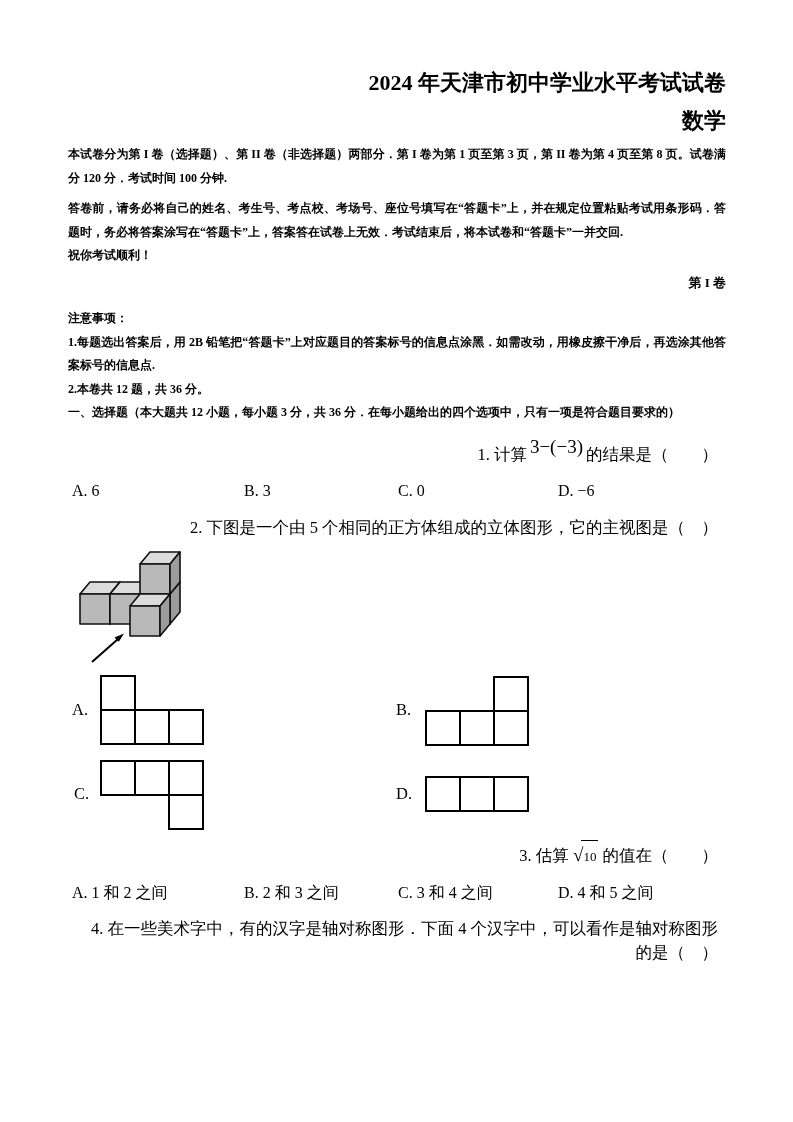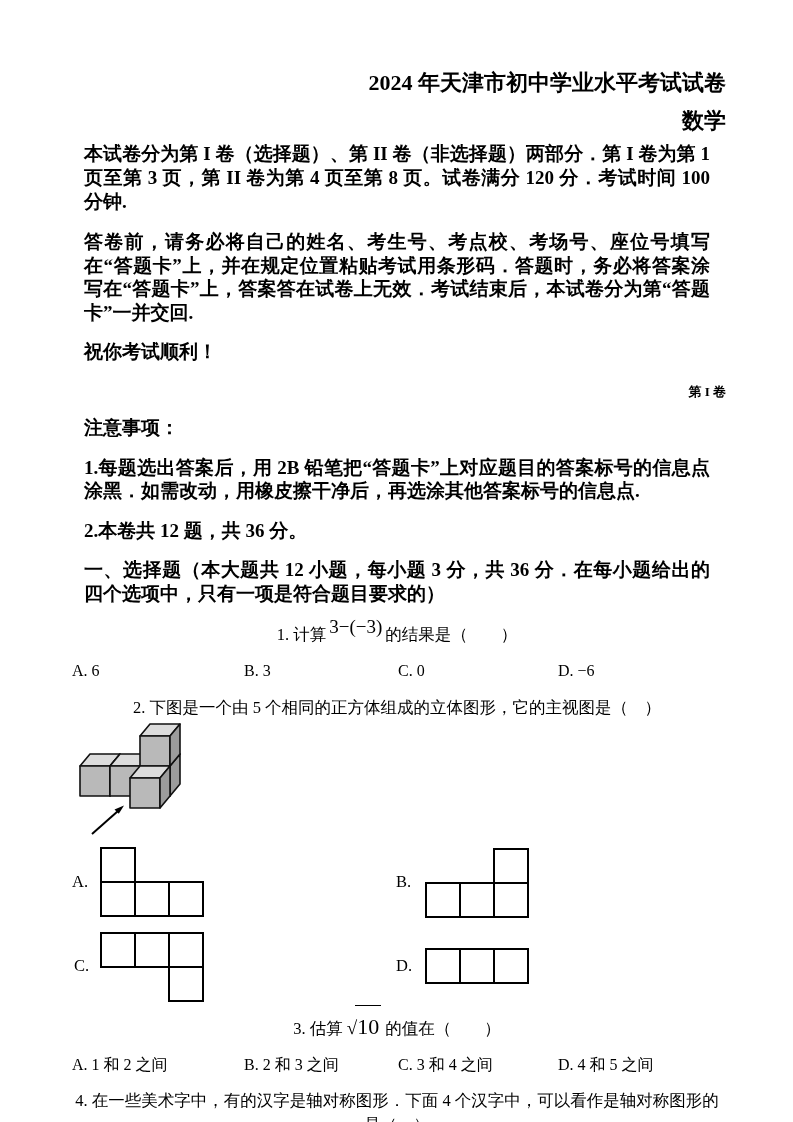--- a/index.html
+++ b/index.html
@@ -3,59 +3,59 @@
 <meta charset="utf-8">
 <style>
   html,body{margin:0;padding:0;background:#fff;}
   .page{position:relative;width:793px;height:1122px;background:#ffffff;color:#000;
         font-family:"Liberation Serif","DejaVu Serif",serif;overflow:hidden;}
   .col{position:absolute;left:68px;top:70px;width:658px;}
   .center{text-align:center;}
   .bold{font-weight:700;text-align:right;}
   .title{font-size:22px;line-height:26px;margin:0;}
   .subject{font-size:22px;line-height:26px;margin:12px 0 0 0;}
-  .para{font-size:19px;line-height:23.5px;margin:16px;text-align:justify;}
+  .para{font-size:12px;line-height:23.5px;margin:0;text-align:justify;}
   .p1{margin-top:8px;line-height:24px;}
   .p2{margin-top:7px;}
   .part-heading{font-size:13px;line-height:23.5px;margin-top:3px;}
   .notice-heading{margin-top:3px;}
-  .q{font-size:16.5px;font-weight:400;line-height:24px;margin:0;text-align:center;}
+  .q{font-size:16.5px;font-weight:400;line-height:24px;margin:8px;text-align:right;}
   .q1{margin-top:17px;}
   .q2{margin-top:13px;}
   .q3{margin-top:7px;}
   .q4{margin-top:12px;}
   .opt-row{position:relative;height:24px;margin-top:12px;font-size:16px;line-height:24px;}
   .opt-a{position:absolute;left:4px;}
   .opt-b{position:absolute;left:176px;}
   .opt-c{position:absolute;left:330px;}
   .opt-d{position:absolute;left:490px;}
   .formula{font-size:19px;position:relative;top:-7px;padding:0 3px;}
   .sqrt-sign{font-size:19px;}
-  .radicand{border-top:1.6px solid #000;margin-left:-2px;padding:8px 2px;font-size:22px;}
+  .radicand{border-top:1.6px solid #000;margin-left:-2px;padding:8px 2px;font-size:13px;}
   .figs{position:relative;height:288px;}
   .cube-svg{position:absolute;left:0;top:0;}
   .face-top{fill:var(--cube-top,#dcdcdc);stroke:#111;stroke-width:1.6;stroke-linejoin:round;}
   .face-front{fill:var(--cube-front,#b9b9b9);stroke:#111;stroke-width:1.6;stroke-linejoin:round;}
   .face-side{fill:var(--cube-side,#9c9c9c);stroke:#111;stroke-width:1.6;stroke-linejoin:round;}
   .fig-label{position:absolute;font-size:16.5px;line-height:20px;}
   .net{position:absolute;}
   .cell{position:absolute;width:36px;height:36px;box-sizing:border-box;
         border:2px solid #000;background:#fff;}
 </style>
 </head>
 <body>
 
 <div class="page">
   <div class="col">
 
     <h1 class="title center bold">2024 年天津市初中学业水平考试试卷</h1>
     <h2 class="subject center bold">数学</h2>
 
     <p class="para bold p1">本试卷分为第 I 卷（选择题）、第 II 卷（非选择题）两部分．第 I 卷为第 1 页至第 3 页，第 II 卷为第 4 页至第 8 页。试卷满分 120 分．考试时间 100 分钟.</p>
-    <p class="para bold p2">答卷前，请务必将自己的姓名、考生号、考点校、考场号、座位号填写在“答题卡”上，并在规定位置粘贴考试用条形码．答题时，务必将答案涂写在“答题卡”上，答案答在试卷上无效．考试结束后，本试卷分为第“答题卡”一并交回.</p>
+    <p class="para bold p2">答卷前，请务必将自己的姓名、考生号、考点校、考场号、座位号填写在“答题卡”上，并在规定位置粘贴考试用条形码．答题时，务必将答案涂写在“答题卡”上，答案答在试卷上无效．考试结束后，将本试卷和“答题卡”一并交回.</p>
     <p class="para bold">祝你考试顺利！</p>
 
     <p class="part-heading center bold">第 I 卷</p>
 
     <p class="para bold notice-heading">注意事项：</p>
     <p class="para bold">1.每题选出答案后，用 2B 铅笔把“答题卡”上对应题目的答案标号的信息点涂黑．如需改动，用橡皮擦干净后，再选涂其他答案标号的信息点.</p>
     <p class="para bold">2.本卷共 12 题，共 36 分。</p>
     <p class="para bold">一、选择题（本大题共 12 小题，每小题 3 分，共 36 分．在每小题给出的四个选项中，只有一项是符合题目要求的）</p>
 
     <p class="q q1"><span>1. 计算</span><span class="formula">3−(−3)</span><span>的结果是（　　）</span></p>

